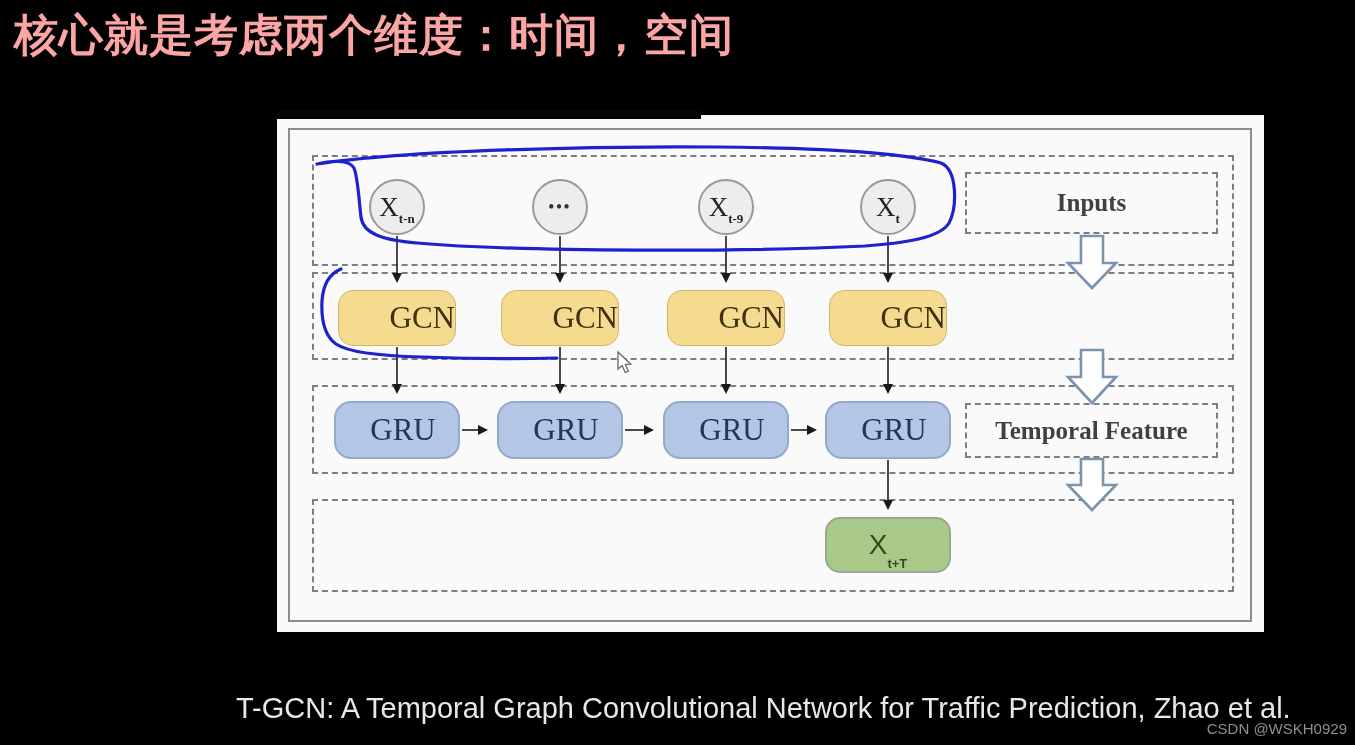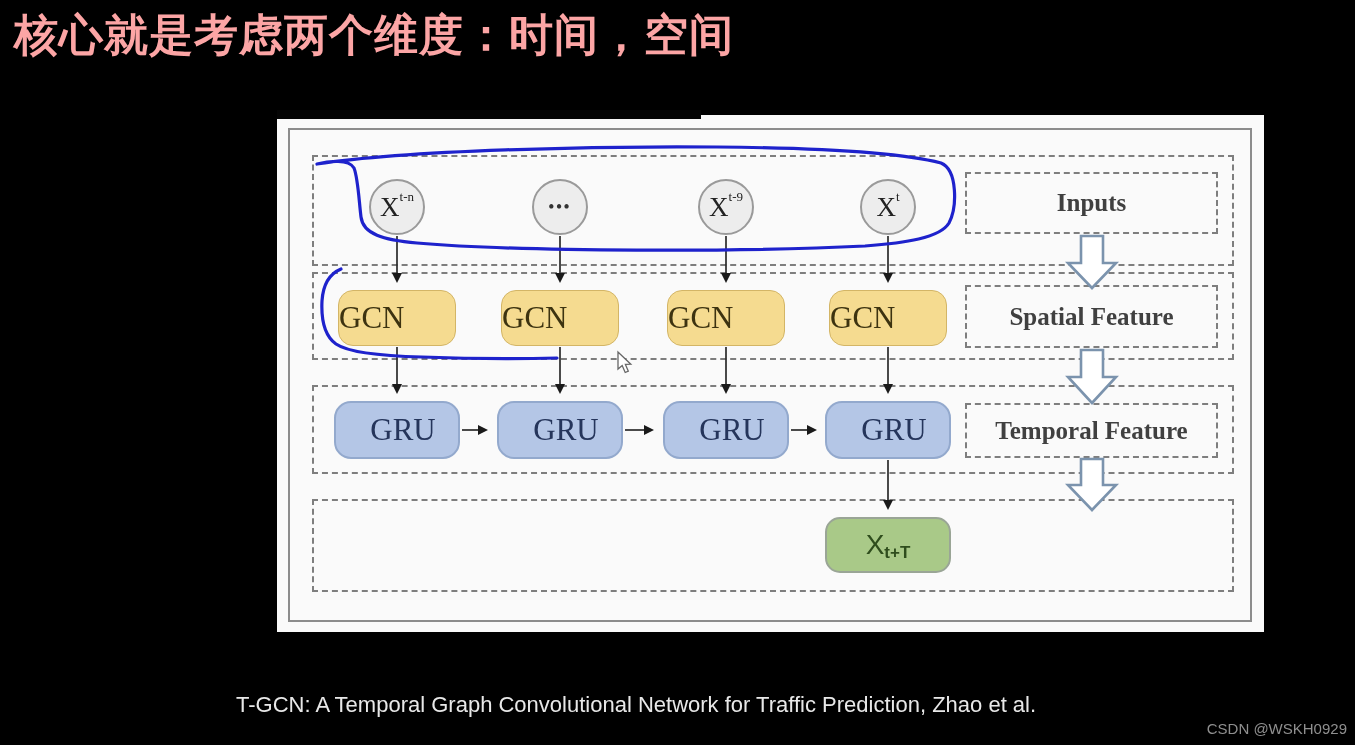--- a/index.html
+++ b/index.html
@@ -41,46 +41,46 @@
   .stage-spatial{top:170px;height:59px;}
   .stage-temporal{top:288px;height:51px;align-items:center;}
   .stage-prediction{top:395px;height:58px;}
   .circle{
     position:absolute;top:64px;width:56px;height:56px;border-radius:50%;
     background:#ededed;border:2px solid #9a9a9a;box-sizing:border-box;
     display:flex;align-items:center;justify-content:center;
     font-family:"Liberation Serif",serif;color:#222;
   }
   .nbase{font-size:27px;}
-  .nsub{font-size:13px;font-weight:normal;align-self:flex-end;margin-bottom:28px;}
+  .nsub{font-size:13px;font-weight:bold;align-self:flex-end;margin-bottom:6px;}
   .dotsy{font-size:16px;font-weight:bold;letter-spacing:2px;color:#333;}
   .gcn{
     position:absolute;top:175px;width:118px;height:56px;border-radius:15px;
     background:#f5db90;border:1px solid #d3b566;box-sizing:border-box;
-    display:flex;align-items:center;justify-content:flex-start;
+    display:flex;align-items:center;justify-content:flex-end;
     font-family:"Liberation Serif",serif;font-size:31px;color:#3d3310;
   }
   .gru{
     position:absolute;top:286px;width:126px;height:58px;border-radius:17px;
     background:#b4c6e6;border:2px solid #93a9cd;box-sizing:border-box;
     display:flex;align-items:center;justify-content:center;
     font-family:"Liberation Serif",serif;font-size:31px;color:#25355b;padding-left:12px;
   }
   .outbox{
     position:absolute;top:402px;left:548px;width:126px;height:56px;border-radius:15px;
     background:#a9c988;border:2px solid #9aa596;box-sizing:border-box;
     display:flex;align-items:center;justify-content:center;
     font-family:"Liberation Sans",sans-serif;color:#2f4d1d;
   }
   .obase{font-size:28px;}
-  .osub{font-size:17px;font-weight:bold;align-self:flex-end;margin-bottom:8px;}
+  .osub{font-size:13px;font-weight:bold;align-self:flex-end;}
   .overlay{position:absolute;left:0;top:0;width:987px;height:517px;pointer-events:none;}
   .caption{
     position:absolute;left:236px;top:692px;width:1110px;
-    color:#e8e8e8;font-size:22px;font-family:"Liberation Sans",sans-serif;
+    color:#e8e8e8;font-size:29px;font-family:"Liberation Sans",sans-serif;
   }
   .watermark{
     position:absolute;right:8px;top:720px;
     color:#8f8f8f;font-size:15px;font-family:"Liberation Sans",sans-serif;
   }
 </style>
 </head>
 <body>
 
 <div class="title">核心就是考虑两个维度：时间，空间</div>
@@ -136,23 +136,20 @@
     </div>
 
   <div class="outbox">
     <span class="obase">X</span>
       <span class="osub">t+T</span>
   </div>
 
   <div class="stagebox stage-inputs">
       <span>Inputs</span>
     </div>
-  <div class="stagebox stage-spatial">
-      <span>Spatial Feature</span>
-    </div>
   <div class="stagebox stage-temporal">
       <span>Temporal Feature</span>
     </div>
 
   <svg class="overlay" viewBox="0 0 987 517">
     <defs>
       <marker id="ah" viewBox="0 0 10 10" refX="8" refY="5" markerWidth="11" markerHeight="10" orient="auto-start-reverse" markerUnits="userSpaceOnUse">
         <path d="M0,0 L10,5 L0,10 z" fill="#1a1a1a"></path>
       </marker>
     </defs>

